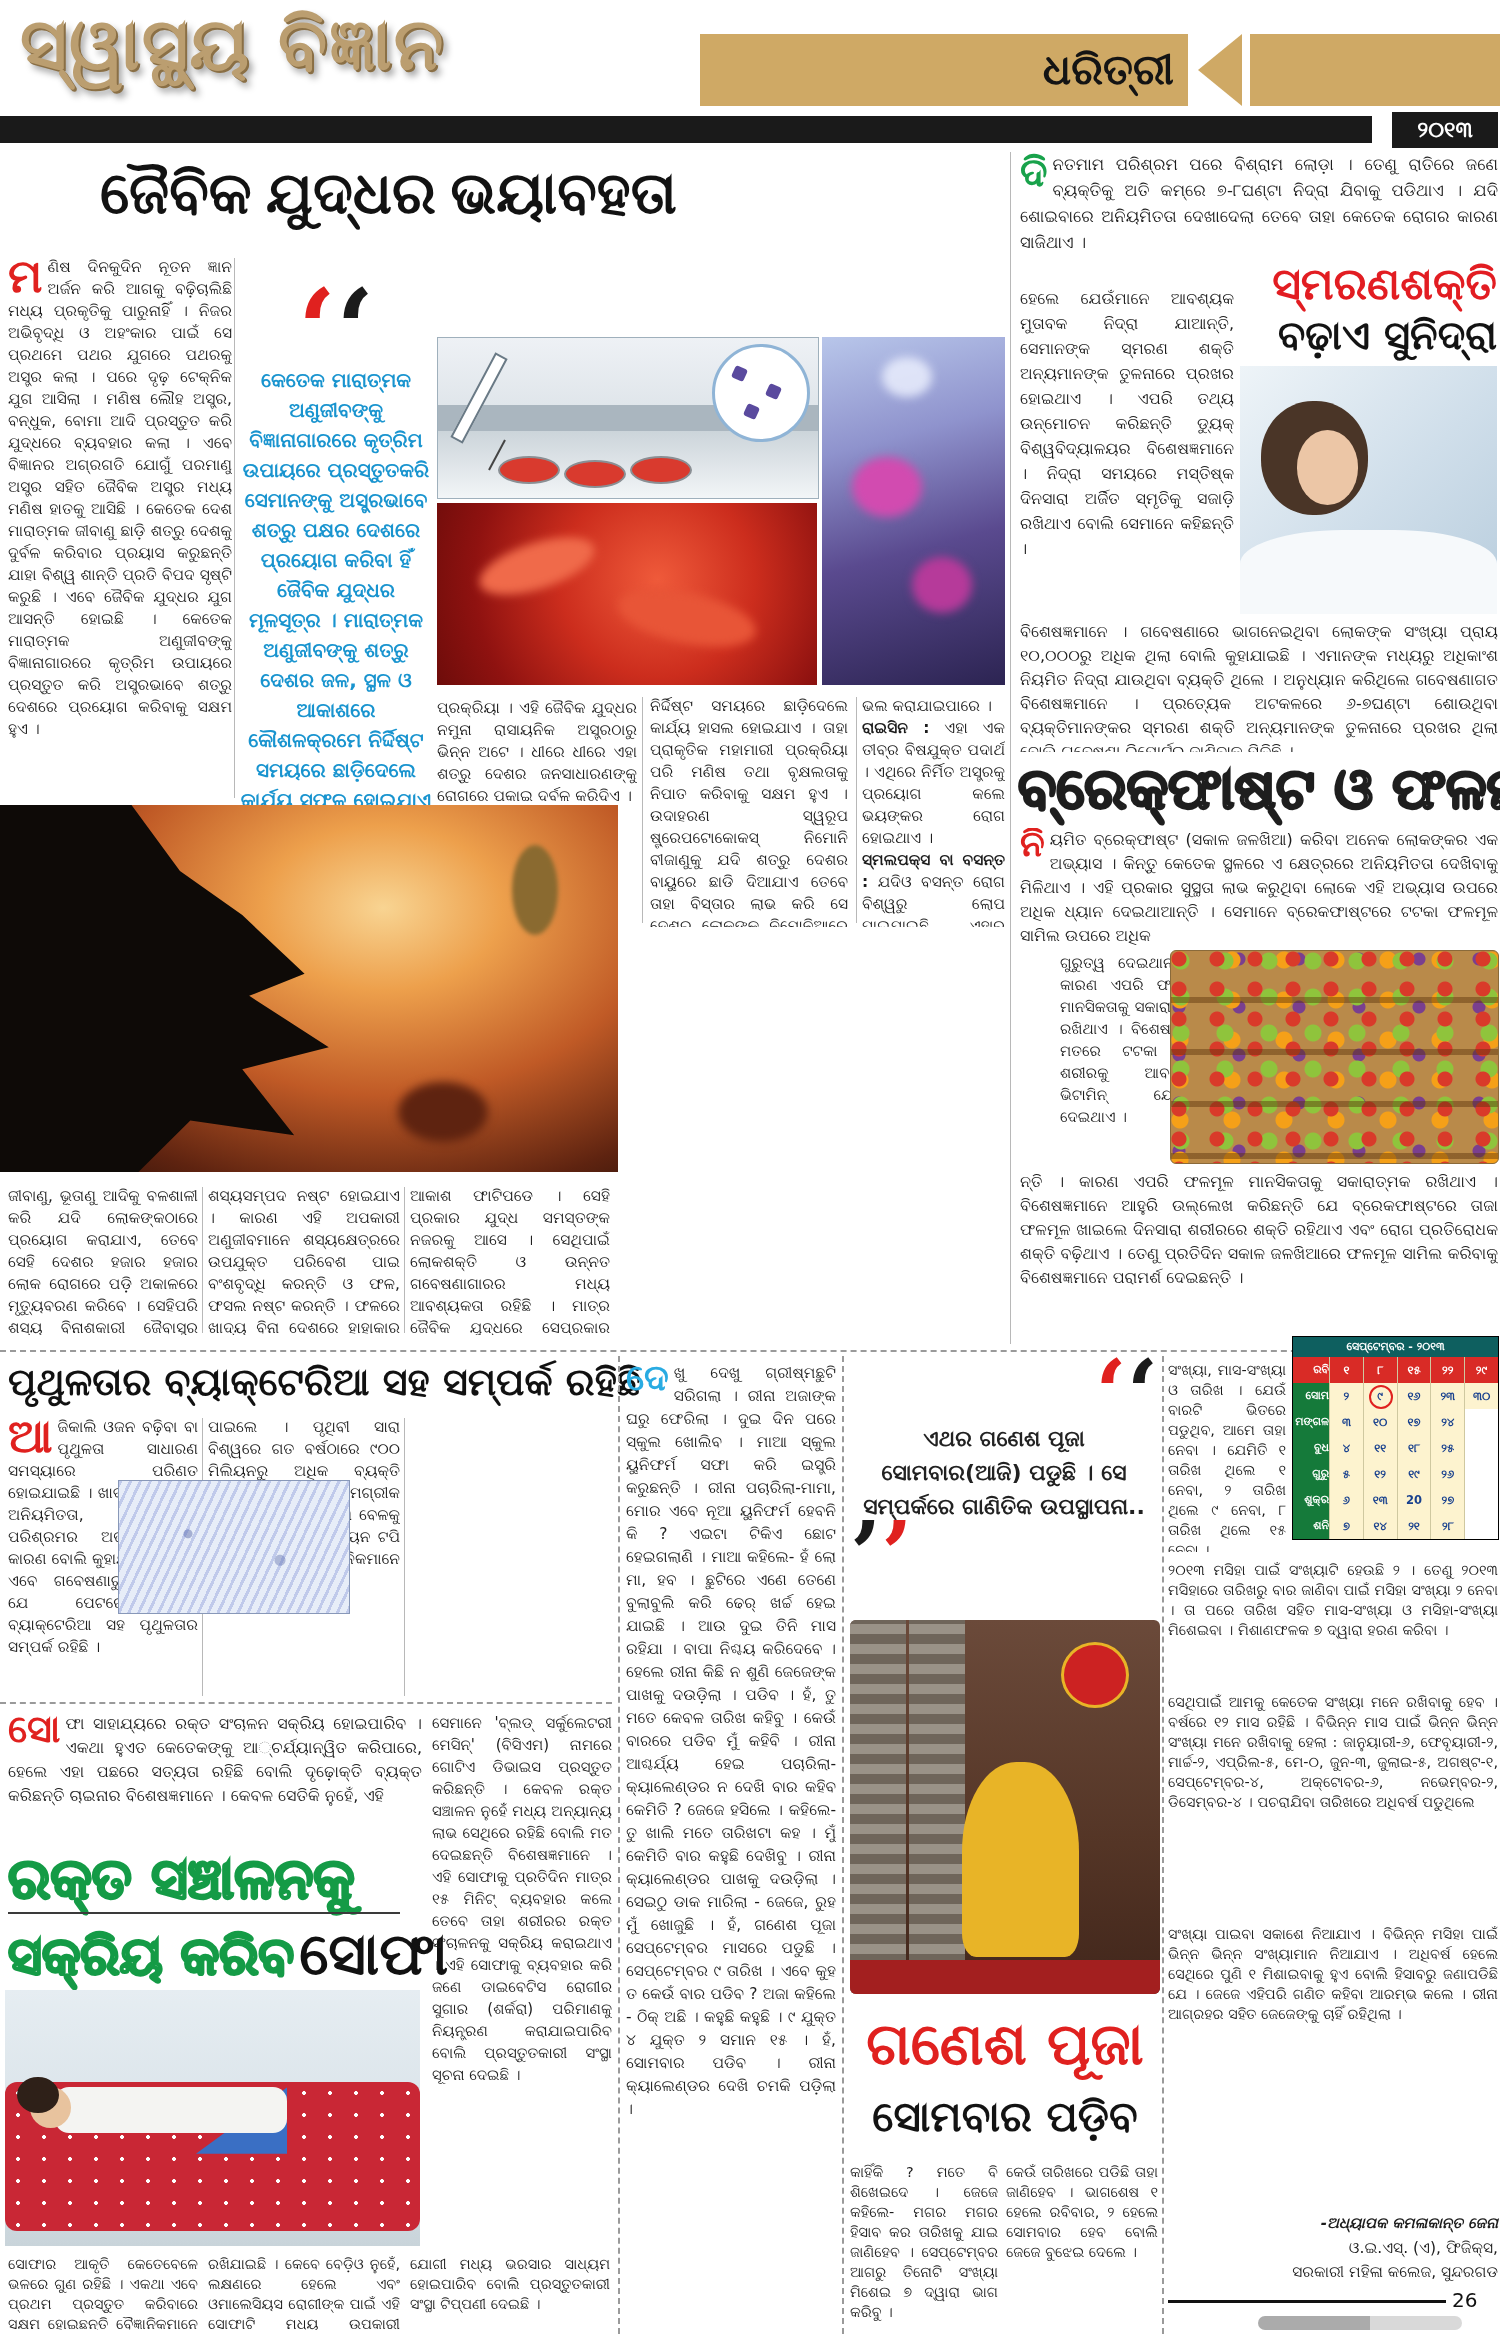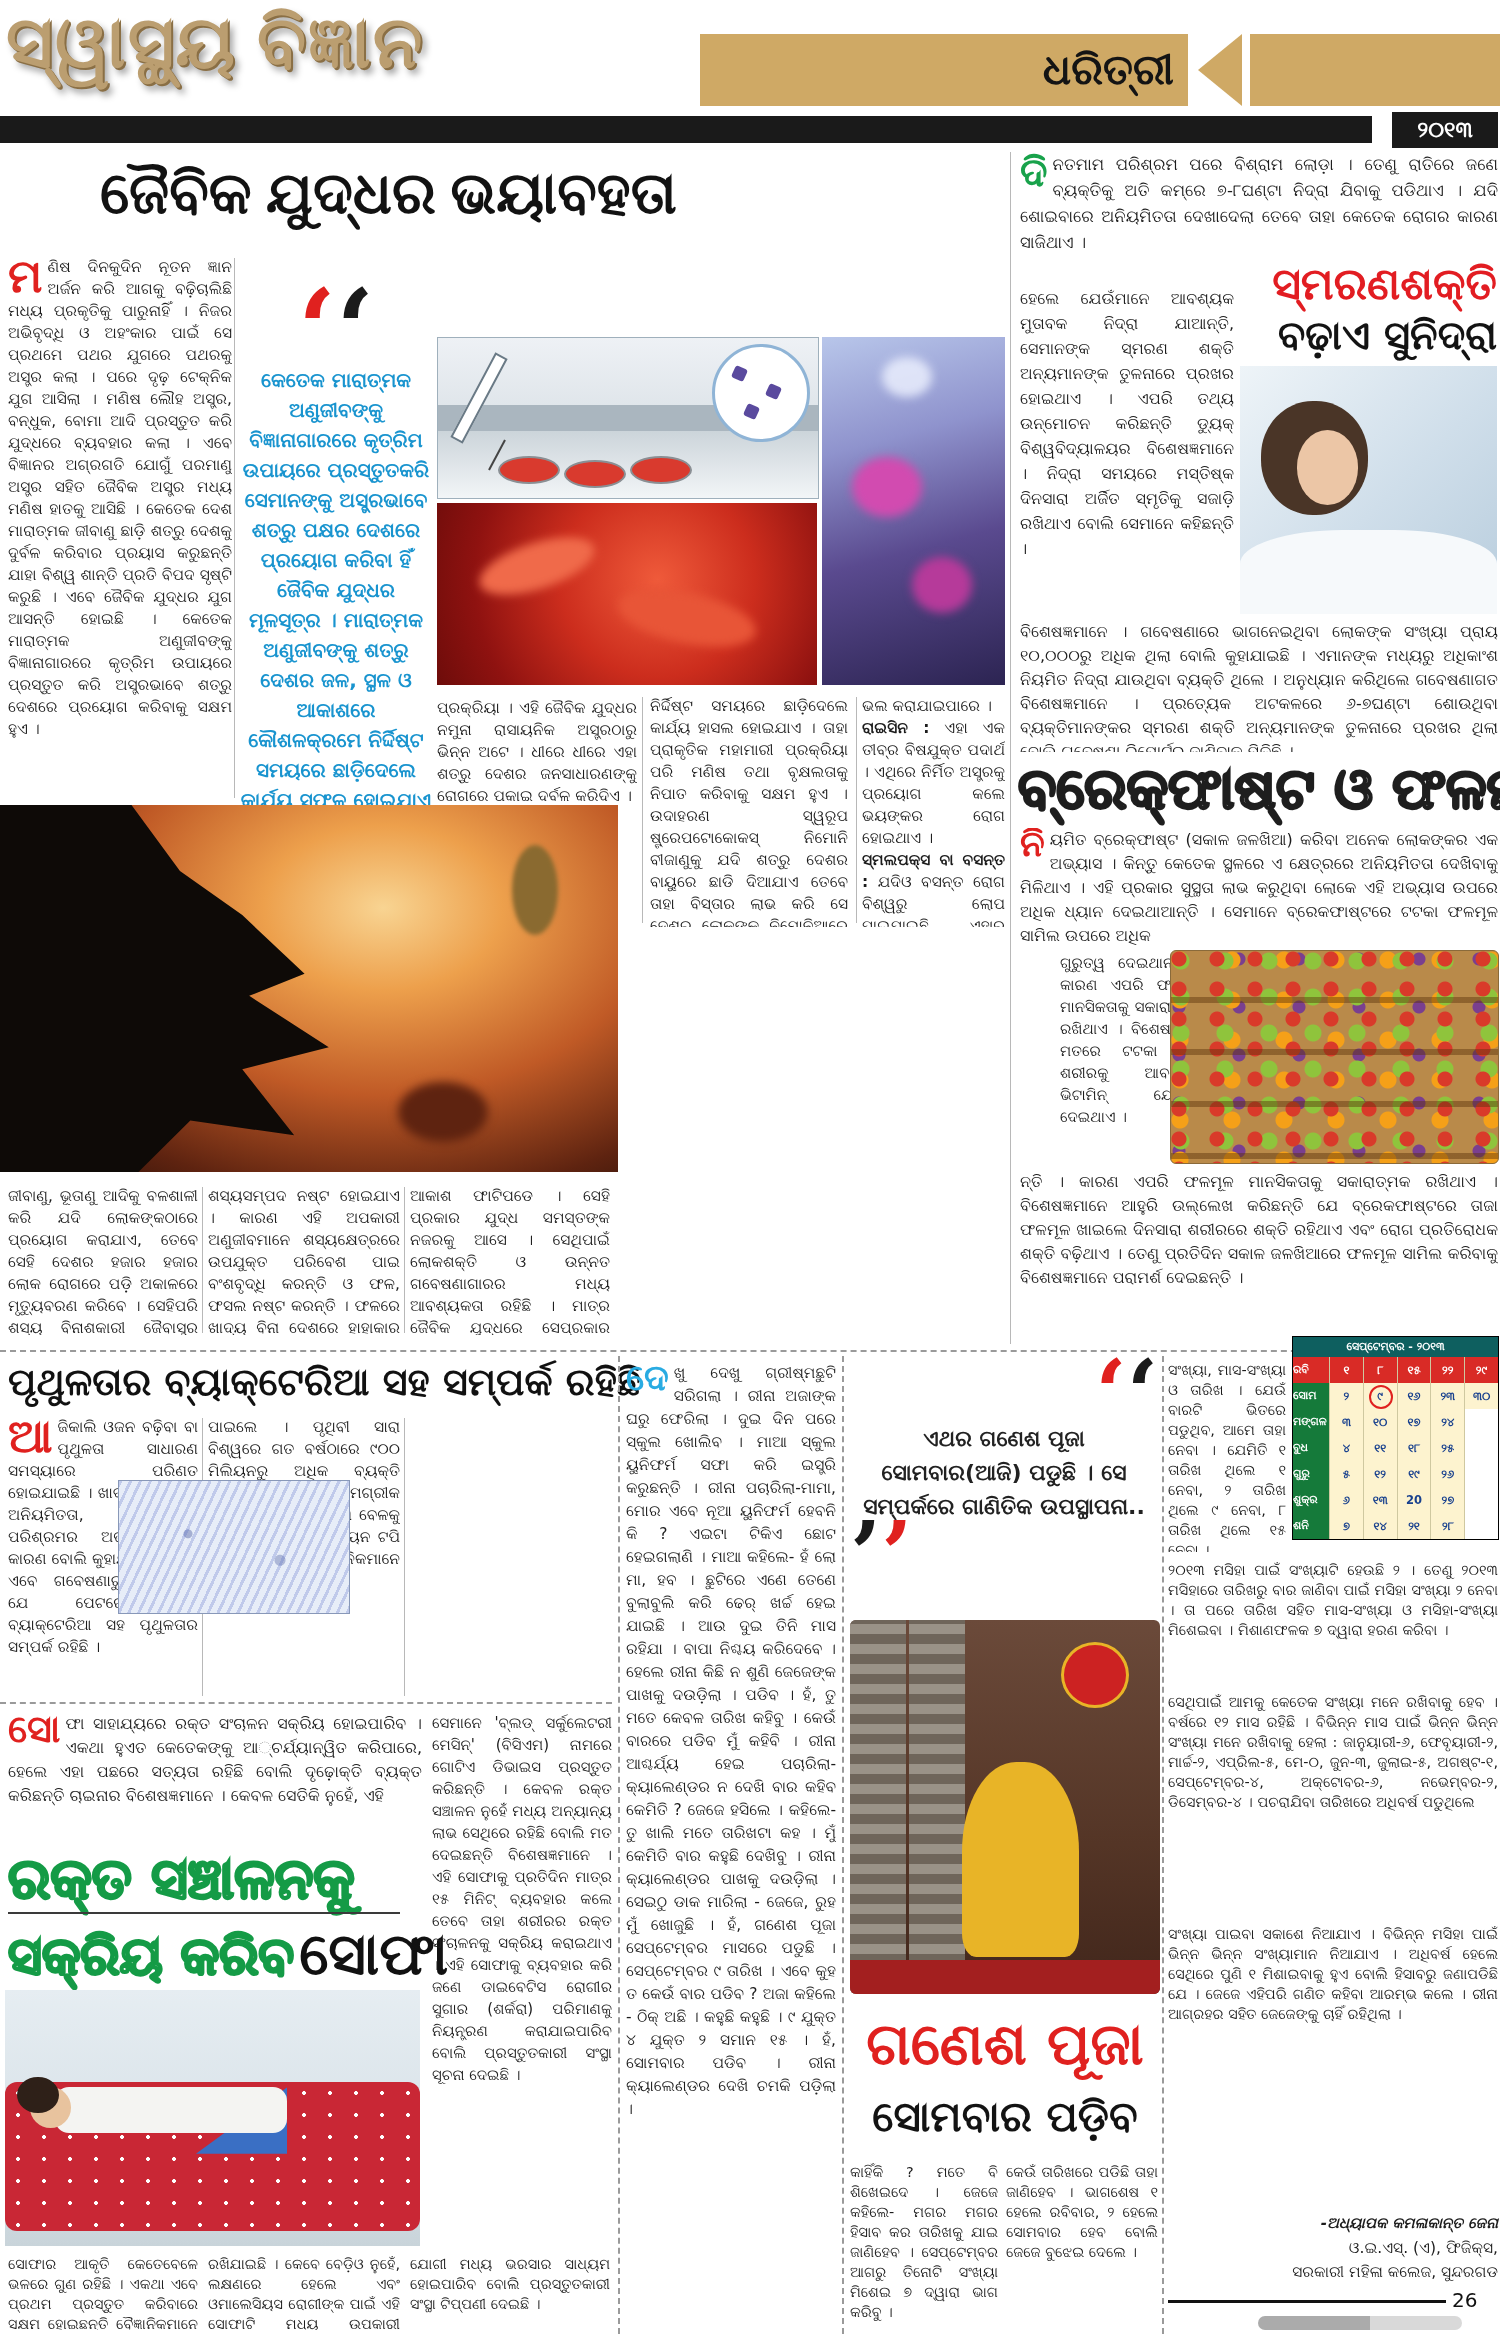--- a/index.html
+++ b/index.html
@@ -70,39 +70,39 @@
   .ph-ganesh{background:linear-gradient(#6b4a3a 0%,#543526 60%,#41261b 100%);}
   .ph-ganesh .pillar{position:absolute;top:0;width:18%;height:100%;
      background:repeating-linear-gradient(0deg,#9a9287 0 10px,#6f655a 10px 20px);}
   .ph-ganesh .idol{position:absolute;left:36%;bottom:10%;width:38%;height:52%;background:#e8b427;border-radius:46% 46% 12% 12%;}
   .ph-ganesh .disc{position:absolute;right:10%;top:6%;width:20%;height:16%;background:#cc2222;border-radius:50%;border:3px solid #e8b427;}
   .ph-ganesh .base{position:absolute;left:0;bottom:0;width:100%;height:9%;background:#a31f1f;}
   
   .cal{border:1px solid #000000;background:#fff;}
   .cal-title{background:#0e5f5f;color:#fff;font-size:11px;font-weight:bold;text-align:center;line-height:20px;height:20px;}
   .cal-row{display:flex;height:26px;}
-  .cal-day{width:36px;background:#157a3a;color:#fff;font-weight:bold;font-size:11px;text-align:left;line-height:26px;}
+  .cal-day{width:36px;background:#157a3a;color:#fff;font-weight:bold;font-size:11px;text-align:right;line-height:26px;}
   .cal-cell{flex:1;border-left:1px solid #cfc8a0;background:#fdf3cf;color:#19418e;font-weight:bold;font-size:11.5px;
             text-align:center;line-height:26px;position:relative;}
   .cal-row.sun .cal-day{background:#d92b26;}
   .cal-row.sun .cal-cell{background:#d92b26;color:#fff;}
   .cal-cell.empty{background:#fff;}
   .cal-cell.hl::after{content:"";position:absolute;left:50%;top:50%;width:20px;height:20px;margin:-11px 0 0 -11px;
             border:2px solid #e0211f;border-radius:50%;}
   .pill{background:linear-gradient(90deg,#ababab 0 55%,#d9d9d9 55% 100%);border-radius:8px;}
   .gq-txt{font-size:22px;line-height:34px;font-weight:bold;color:#222;text-align:center;}
   .ganred{font-size:58px;font-weight:bold;color:#e0211f;text-align:center;white-space:nowrap;}
   .ganblk{font-size:42px;font-weight:bold;color:#131313;text-align:center;white-space:nowrap;}
 </style>
 </head>
 <body>
 
 <div class="page">
 
-  <div class="abs masthead" style="left:6px;top:2px;width:660px;height:108px;font-family:Liberation Serif, serif;">ସ୍ୱାସ୍ଥ୍ୟ ବିଜ୍ଞାନ</div>
+  <div class="abs masthead" style="left:20px;top:2px;width:660px;height:108px;">ସ୍ୱାସ୍ଥ୍ୟ ବିଜ୍ଞାନ</div>
   <div class="abs goldbar" style="left:700px;top:34px;width:488px;height:72px;">
     <div class="papername">ଧରିତ୍ରୀ</div>
   </div>
   <div class="abs" style="left:1198px;top:34px;width:0;height:0;border-top:36px solid transparent;border-bottom:36px solid transparent;border-right:44px solid #cfa965;"></div>
   <div class="abs goldbar" style="left:1250px;top:34px;width:250px;height:72px;"></div>
   <div class="abs blackbar" style="left:0;top:116px;width:1372px;height:27px;"></div>
   <div class="abs yearbox" style="left:1392px;top:112px;width:106px;height:36px;">୨୦୧୩</div>
 
   <div class="abs mainhead" style="left:100px;top:140px;width:900px;height:110px;">ଜୈବିକ ଯୁଦ୍ଧର ଭୟାବହତା</div>
 

